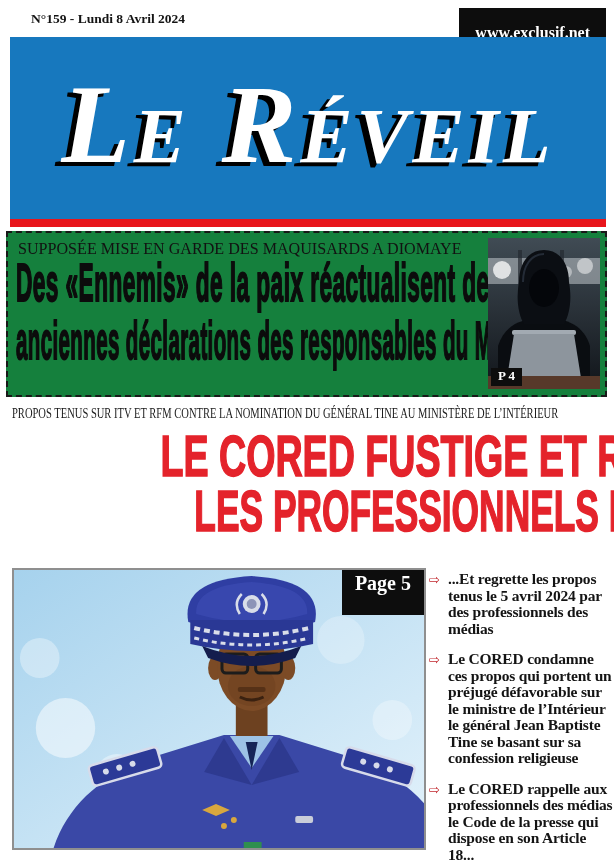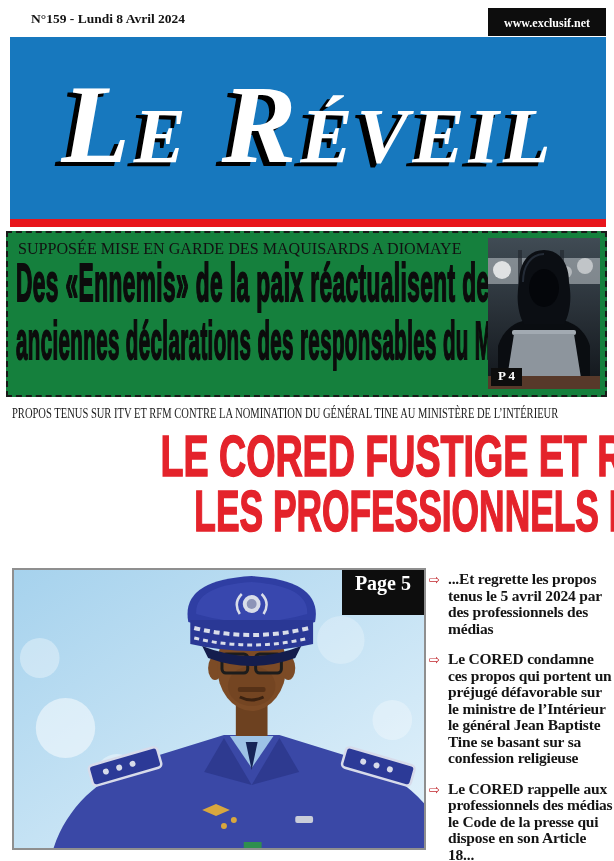--- a/index.html
+++ b/index.html
@@ -2,21 +2,21 @@
 <html><head>
 <meta charset="utf-8">
 <style>
   html,body{margin:0;padding:0;background:#fff;}
   .page{position:relative;width:614px;height:861px;background:#ffffff;overflow:hidden;
         font-family:"Liberation Serif",serif;color:#151515;}
 
   
   .issue{position:absolute;left:13px;top:11px;font-weight:bold;font-size:13.5px;color:#141414;margin-left:18px;}
   .website{position:absolute;right:8px;top:8px;background:#0d0d0d;color:#fff;
-           font-weight:bold;font-size:12px;padding:8px 16px 5px;text-align:right;}
+           font-weight:bold;font-size:16px;padding:16px 16px 5px;text-align:right;}
 
   
   .masthead{position:absolute;left:10px;top:37px;width:596px;height:182px;background:#1778be;}
   .logo{position:absolute;left:0;top:0;width:100%;height:175px;line-height:175px;text-align:center;
         font-style:italic;font-weight:bold;font-variant:small-caps;font-size:112px;letter-spacing:4px;
         color:#fff;text-shadow:-6px 4px 0 #000;white-space:nowrap;}
   .journal{position:absolute;right:82px;bottom:6px;font-family:"Liberation Sans",sans-serif;
            font-size:29px;color:#0a0a0a;}
   .badge{position:absolute;right:44px;top:4px;width:64px;height:64px;}
   .badge .sq{position:absolute;left:10px;top:10px;width:44px;height:44px;background:#fff;}

